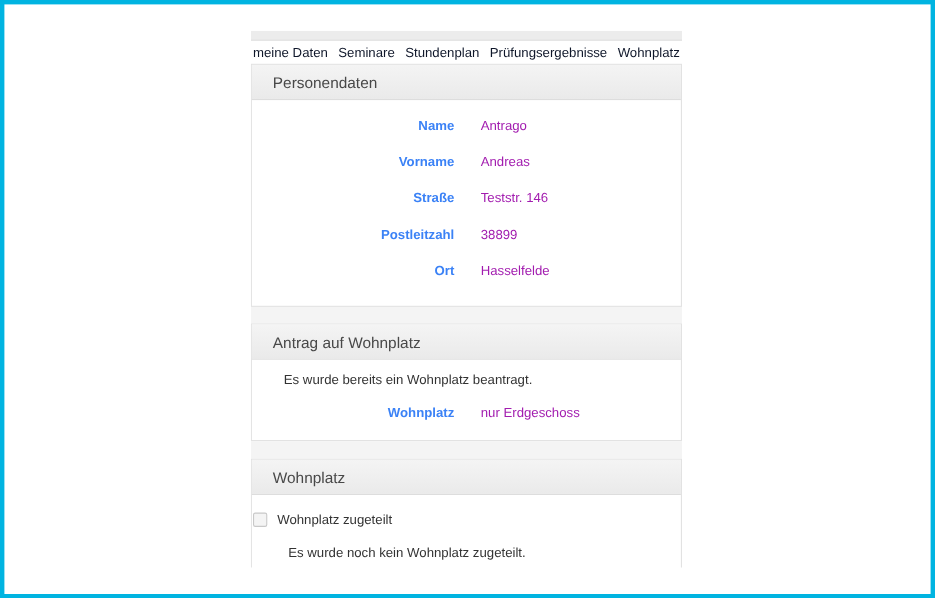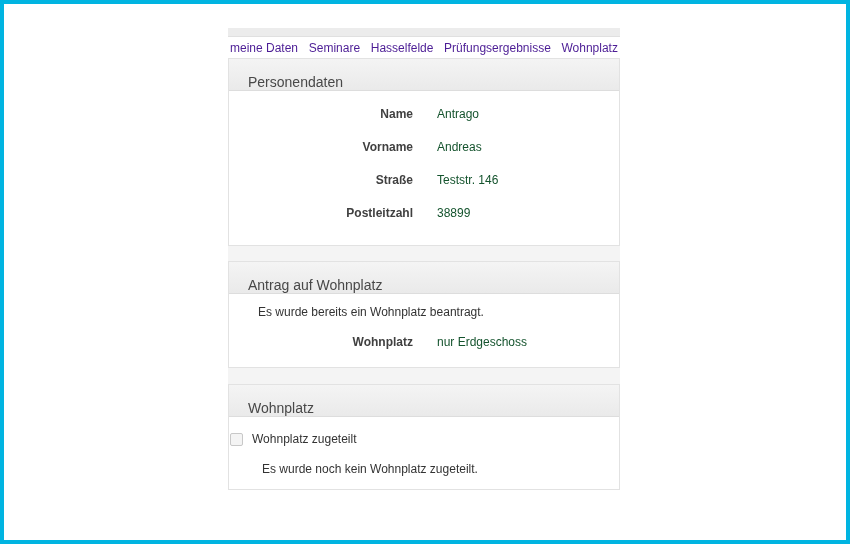--- a/index.html
+++ b/index.html
@@ -34,52 +34,52 @@
 
   .tabs {
     height: 21px;
     display: flex;
     justify-content: space-between;
     align-items: center;
     padding: 0 2px;
     font-size: 12px;
   }
   .tab {
-    color: #4c1d95;
+    color: #0f172a;
     cursor: pointer;
     white-space: nowrap;
   }
 
   .panel {
     background: #ffffff;
     border: 1px solid #e2e2e2;
     width: 100%;
   }
   .panel-header {
     height: 32px;
     background: linear-gradient(#f4f4f4, #eaeaea);
     border-bottom: 1px solid #dddddd;
     padding: 0 0 0 19px;
     display: flex;
-    align-items: flex-end;
+    align-items: center;
     font-size: 14px;
     color: #484848;
   }
   .panel-gap {
     height: 15px;
     background: #f4f4f4;
   }
   .panel-gap.g2 { height: 16px; }
 
   
   .form-body { padding: 13px 0 22px 0; font-size: 12px; }
   .form-row { display: flex; align-items: center; height: 20px; margin-bottom: 13px; }
   .form-row:last-child { margin-bottom: 0; }
-  .form-label { width: 184px; text-align: right; font-weight: bold; color: #404040; }
-  .form-value { margin-left: 24px; color: #14532d; }
+  .form-label { width: 184px; text-align: right; font-weight: bold; color: #3b82f6; }
+  .form-value { margin-left: 24px; color: #a21caf; }
 
   
   .antrag-body { padding: 10px 0 15px 0; font-size: 12px; }
   .status-line { padding-left: 29px; line-height: 16px; margin-bottom: 12px; }
 
   
   .wohnplatz-body { padding: 14px 0 12px 0; font-size: 12px; }
   .checkbox-row { display: flex; align-items: center; height: 16px; margin-bottom: 14px; text-align: right; }
   .checkbox {
     width: 13px;
@@ -97,21 +97,21 @@
 <body>
 
 <div class="canvas">
   <div class="app">
 
     <div class="top-strip"></div>
 
     <nav class="tabs">
       <span class="tab">meine Daten</span>
       <span class="tab">Seminare</span>
-      <span class="tab">Hasselfelde</span>
+      <span class="tab">Stundenplan</span>
       <span class="tab">Prüfungsergebnisse</span>
       <span class="tab">Wohnplatz</span>
     </nav>
 
     <section class="panel">
       <div class="panel-header">
         <span>Personendaten</span>
       </div>
       <div class="form-body">
         <div class="form-row">
@@ -122,20 +122,24 @@
           <span class="form-label">Vorname</span>
           <span class="form-value">Andreas</span>
         </div>
         <div class="form-row">
           <span class="form-label">Straße</span>
           <span class="form-value">Teststr. 146</span>
         </div>
         <div class="form-row">
           <span class="form-label">Postleitzahl</span>
           <span class="form-value">38899</span>
+        </div>
+        <div class="form-row">
+          <span class="form-label">Ort</span>
+          <span class="form-value">Hasselfelde</span>
         </div>
       </div>
     </section>
 
     <div class="panel-gap"></div>
 
     <section class="panel">
       <div class="panel-header">
         <span>Antrag auf Wohnplatz</span>
       </div>

